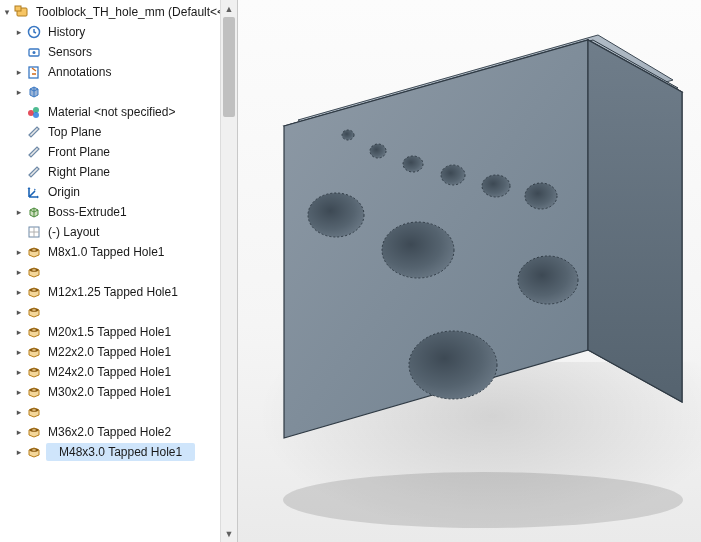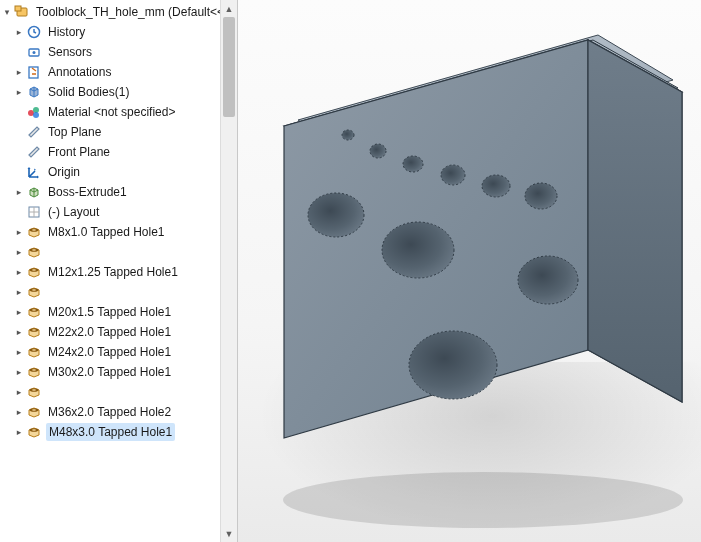--- a/index.html
+++ b/index.html
@@ -1,21 +1,21 @@
 <!DOCTYPE html>
 <html><head>
 <meta charset="utf-8">
 <style>
   * { box-sizing: border-box; margin: 0; padding: 0; }
   html, body { width: 701px; height: 542px; font-family: "Segoe UI", Tahoma, sans-serif; font-size: 12px; overflow: hidden; background: #fff; }
   .app { display: flex; width: 100%; height: 100%; }
   .tree-panel { width: 238px; height: 100%; border-right: 1px solid #c8c8c8; background: #fff; overflow: hidden; position: relative; }
   .tree-root { padding: 2px 0 0 2px; }
   .tree-row { display: flex; align-items: center; height: 20px; white-space: nowrap; color: #1a1a1a; cursor: default; user-select: none; }
-  .tree-row.selected .label-wrap { background: #cfe5fb; border-radius: 2px; padding: 1px 3px; }
+  .tree-row.selected .label-wrap { background: #cfe5fb; border-radius: 2px; padding: 1px 13px; }
   .exp { width: 10px; height: 10px; margin-right: 2px; display: inline-flex; align-items: center; justify-content: center; color: #555; font-size: 9px; flex-shrink: 0; }
   .exp.empty { visibility: hidden; }
   .icon { width: 16px; height: 16px; margin-right: 4px; display: inline-flex; align-items: center; justify-content: center; flex-shrink: 0; }
   .label-wrap { display: inline-flex; align-items: center; padding: 1px 2px; }
   .txt { line-height: 16px; }
   
   .d0 { padding-left: 0px; }
   .d1 { padding-left: 12px; }
   .scrollbar { position: absolute; right: 0; top: 0; width: 17px; height: 100%; background: #f0f0f0; border-left: 1px solid #dcdcdc; }
   .sb-arrow { height: 17px; display:flex; align-items:center; justify-content:center; color:#606060; font-size:9px; }
@@ -85,23 +85,20 @@
             </span>
           </div>
           <div class="tree-row d1">
             <span class="exp">▸</span>
             <span class="icon">
               <svg width="16" height="16">
                 <path d="M4 5l4-2 4 2v6l-4 2-4-2z" fill="#9db6d8" stroke="#3a78c3"></path>
                 <path d="M8 3v10M4 5l4 2 4-2" stroke="#3a78c3" fill="none"></path>
               </svg>
             </span>
-            <span class="label-wrap">
-              <span class="txt">Solid Bodies(1)</span>
-            </span>
           </div>
           <div class="tree-row d1">
             <span class="exp empty">▸</span>
             <span class="icon">
               <svg width="16" height="16">
                 <circle cx="5" cy="9" r="3" fill="#d23" opacity="0.8"></circle>
                 <circle cx="10" cy="6" r="3" fill="#2a7" opacity="0.8"></circle>
                 <circle cx="10" cy="11" r="3" fill="#27d" opacity="0.8"></circle>
               </svg>
             </span>
@@ -122,20 +119,31 @@
           </div>
           <div class="tree-row d1">
             <span class="exp empty">▸</span>
             <span class="icon">
               <svg width="16" height="16">
                 <path d="M3 11 L11 3 L13 5 L5 13 Z" fill="#e8e8e8" stroke="#6f8aa8" stroke-width="1.2"></path>
               </svg>
             </span>
             <span class="label-wrap">
               <span class="txt">Front Plane</span>
+            </span>
+          </div>
+          <div class="tree-row d1">
+            <span class="exp empty">▸</span>
+            <span class="icon">
+              <svg width="16" height="16">
+                <path d="M3 11 L11 3 L13 5 L5 13 Z" fill="#e8e8e8" stroke="#6f8aa8" stroke-width="1.2"></path>
+              </svg>
+            </span>
+            <span class="label-wrap">
+              <span class="txt">Right Plane</span>
             </span>
           </div>
           <div class="tree-row d1">
             <span class="exp empty">▸</span>
             <span class="icon">
               <svg width="16" height="16">
                 <path d="M3 13 L3 5 M3 13 L11 13 M3 13 L9 7" stroke="#1b63b5" stroke-width="1.6" fill="none"></path>
                 <path d="M3 3l-1.5 2h3zM13 13l-2-1.5v3zM10 6l-2 .5 .5-2z" fill="#1b63b5"></path>
               </svg>
             </span>

